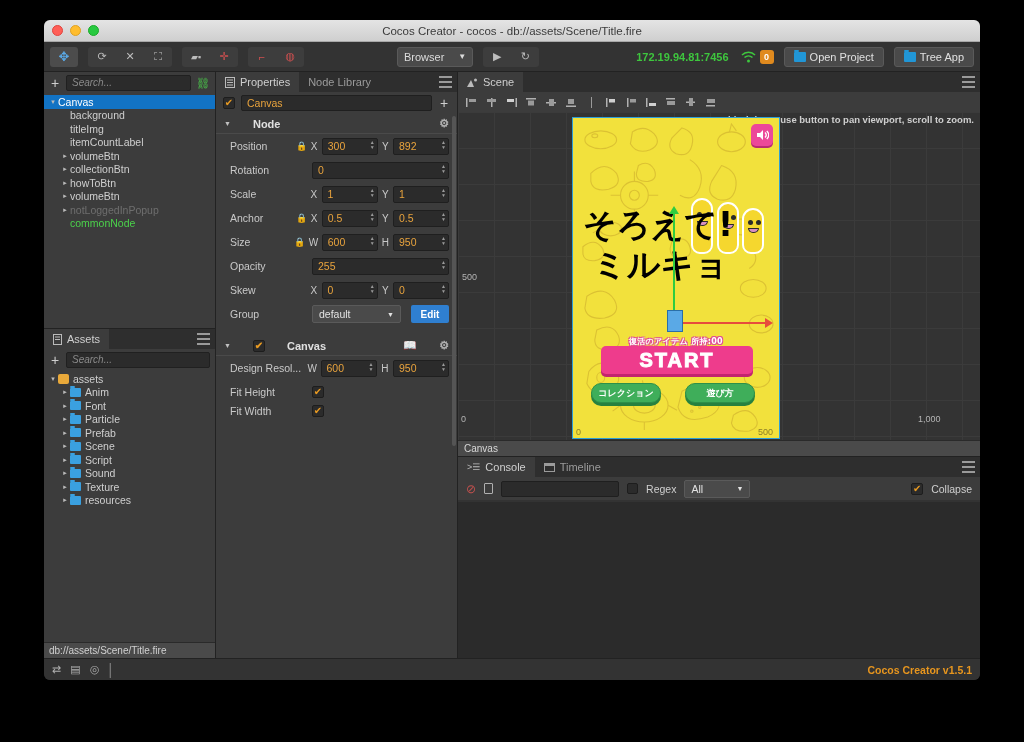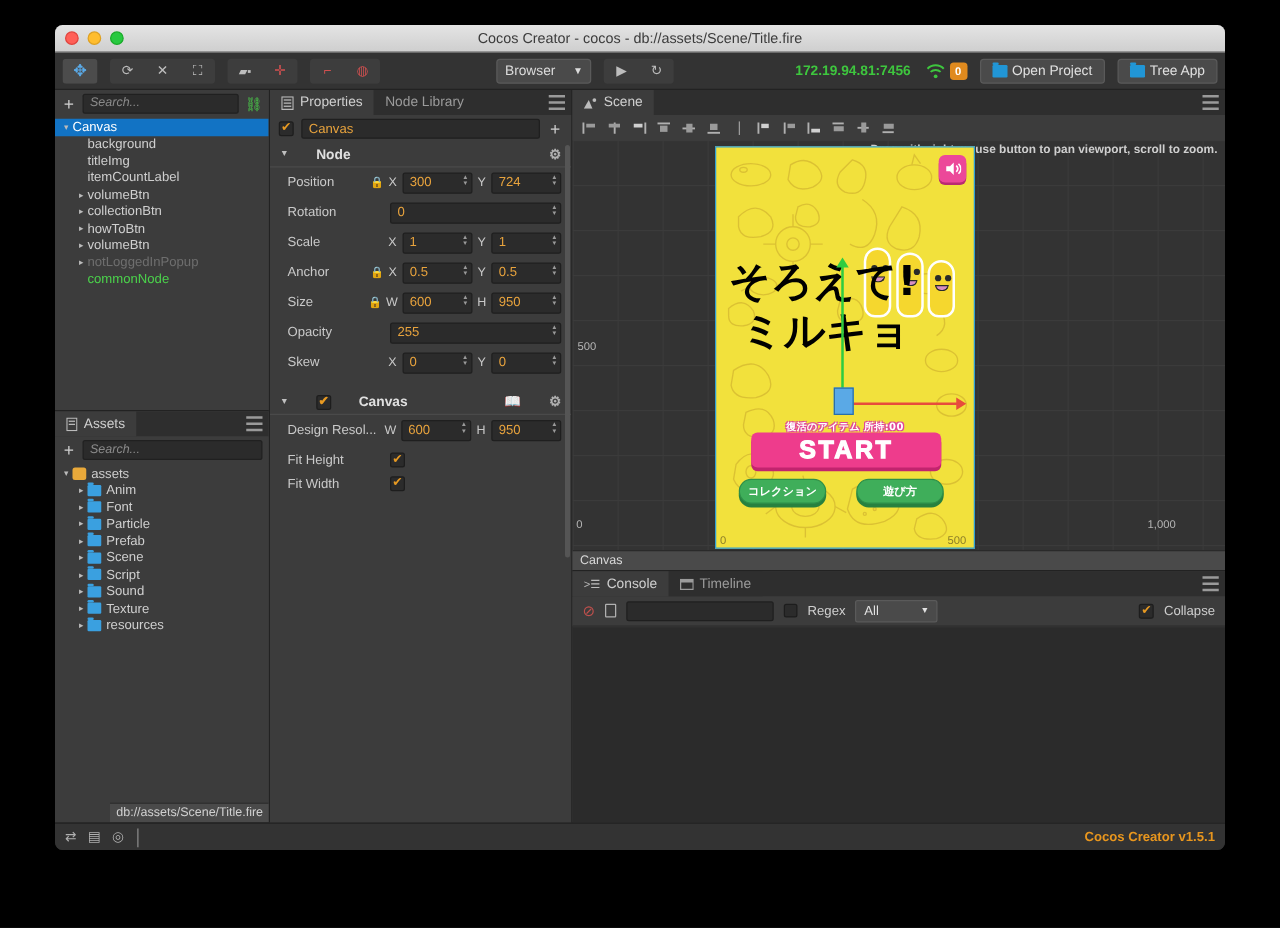--- a/index.html
+++ b/index.html
@@ -63,21 +63,21 @@
   .trow{ height:13.5px; display:flex; align-items:center; font-size:10.5px; color:#cfcfcf; padding-left:4px;}
   .trow.sel{ background:#1273c4; color:#fff; }
   .tw{ width:10px; color:#bbb; font-size:7px; text-align:center; }
   .tw.none{ color:transparent; }
   .tlabel.dim{ color:#6e6e6e; }
   .tlabel.green{ color:#4bd24b; }
   .fold{ width:11px;height:9px;background:#3aa0e0;border-radius:1px;position:relative;margin-right:4px;}
   .fold:before{content:"";position:absolute;top:-2px;left:0;width:5px;height:2px;background:#3aa0e0;border-radius:1px;}
   .assetroot{width:11px;height:10px;background:#e9a93a;border-radius:2px;margin-right:4px;}
   #statuspath{ flex:0 0 16px; background:#4a4a4a; color:#d0d0d0; font-size:10px;
-    display:flex;align-items:center;padding:0 5px; border-top:1px solid #2a2a2a;margin-left:44px;}
+    display:flex;align-items:center;padding:0 5px; border-top:1px solid #2a2a2a;}
 
   
   #midcol{ width:242px; display:flex; flex-direction:column; border-right:1px solid #222;}
   #propbody{ flex:1; overflow:hidden; background:#3c3c3c; position:relative;}
   .nodehead{ height:22px; display:flex;align-items:center;gap:6px;padding:0 7px;flex:0 0 22px;}
   .ckbox{ width:12px;height:12px;background:#2b2b2b;border:1px solid #1d1d1d;border-radius:2px;
     display:flex;align-items:center;justify-content:center;color:#e89a22;font-size:10px;line-height:1;}
   .namefield{ flex:1;height:16px;background:#2b2b2b;border:1px solid #1f1f1f;border-radius:2px;
     color:#e8a33d;font-size:10.5px;padding:0 5px;line-height:14px;}
   .sectionhdr{ height:20px;display:flex;align-items:center;gap:22px;padding:0 8px;font-size:11px;
@@ -404,21 +404,21 @@
           <span class="sp"></span>
           <span class="gear">⚙</span>
         </div>
 
         <div class="prow">
           <span class="plabel">Position</span>
           <span class="lock">🔒</span>
           <span class="axis">X</span>
           <div class="num numw"><span>300</span><span class="sp">▲<br>▼</span></div>
           <span class="axis">Y</span>
-          <div class="num numw"><span>724</span><span class="sp">▲<br>▼</span></div>
+          <div class="num numw"><span>892</span><span class="sp">▲<br>▼</span></div>
         </div>
 
         <div class="prow">
           <span class="plabel">Rotation</span>
           <div class="num"><span>0</span><span class="sp">▲<br>▼</span></div>
         </div>
 
         <div class="prow">
           <span class="plabel">Scale</span>
           <span class="lock"></span>
@@ -454,20 +454,28 @@
 
         <div class="prow">
           <span class="plabel">Skew</span>
           <span class="lock"></span>
           <span class="axis">X</span>
           <div class="num numw"><span>0</span><span class="sp">▲<br>▼</span></div>
           <span class="axis">Y</span>
           <div class="num numw"><span>0</span><span class="sp">▲<br>▼</span></div>
         </div>
 
+        <div class="prow">
+          <span class="plabel">Group</span>
+          <div class="ddown">
+            <span>default</span>
+            <span class="car">▼</span>
+          </div>
+          <div class="editbtn">Edit</div>
+        </div>
 
         <div class="compdiv"></div>
 
         <div class="sectionhdr">
           <span class="arr">▼</span>
           <div class="ckbox">✔</div>
           <span>Canvas</span>
           <span class="sp"></span>
           <span class="gear">📖</span>
           <span class="gear">⚙</span>

